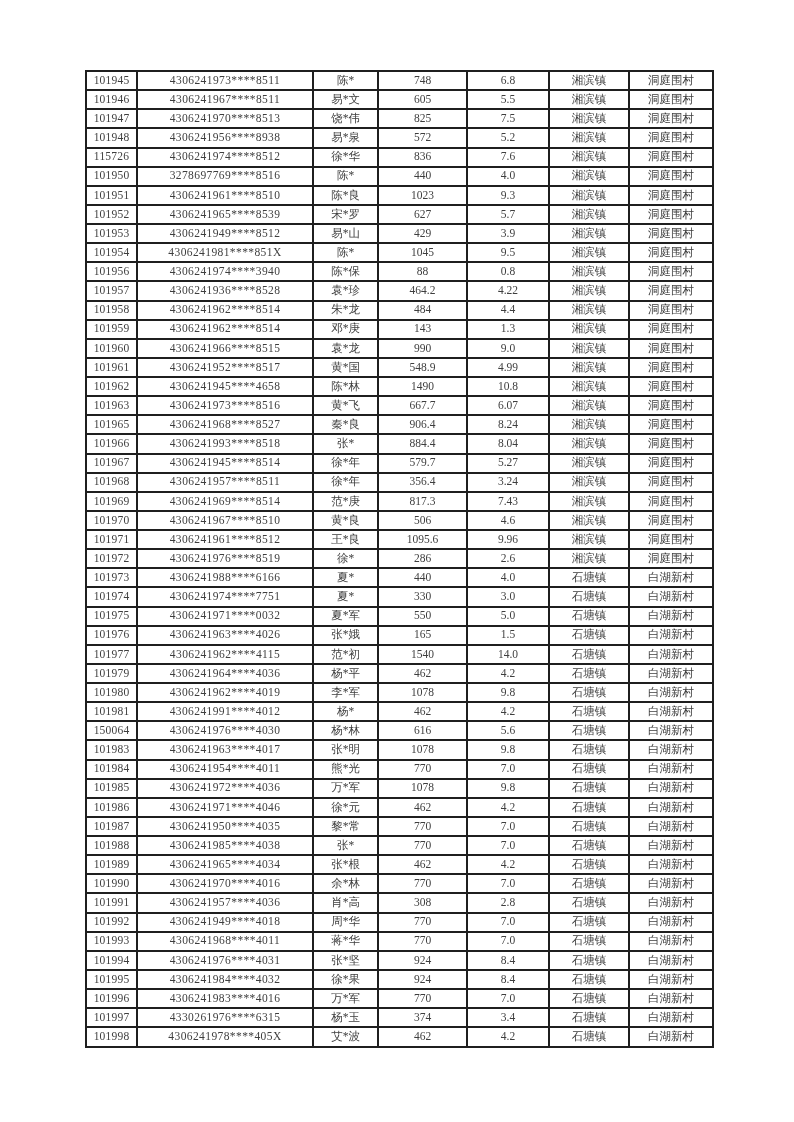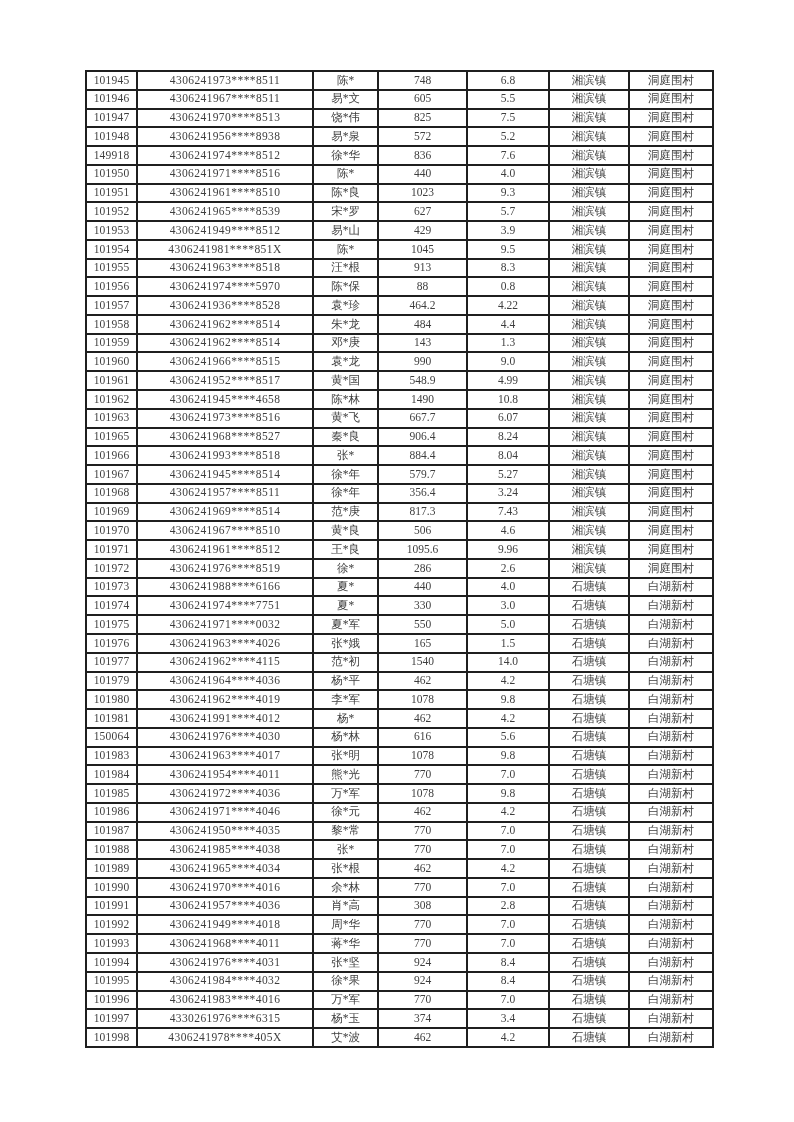--- a/index.html
+++ b/index.html
@@ -80,31 +80,31 @@
         <tr>
           <td class="c-serial">101948</td>
           <td class="c-idnum">4306241956****8938</td>
           <td class="c-name">易*泉</td>
           <td class="c-amount">572</td>
           <td class="c-area">5.2</td>
           <td class="c-town">湘滨镇</td>
           <td class="c-village">洞庭围村</td>
         </tr>
         <tr>
-          <td class="c-serial">149918</td>
+          <td class="c-serial">115726</td>
           <td class="c-idnum">4306241974****8512</td>
           <td class="c-name">徐*华</td>
           <td class="c-amount">836</td>
           <td class="c-area">7.6</td>
           <td class="c-town">湘滨镇</td>
           <td class="c-village">洞庭围村</td>
         </tr>
         <tr>
           <td class="c-serial">101950</td>
-          <td class="c-idnum">4306241971****8516</td>
+          <td class="c-idnum">3278697769****8516</td>
           <td class="c-name">陈*</td>
           <td class="c-amount">440</td>
           <td class="c-area">4.0</td>
           <td class="c-town">湘滨镇</td>
           <td class="c-village">洞庭围村</td>
         </tr>
         <tr>
           <td class="c-serial">101951</td>
           <td class="c-idnum">4306241961****8510</td>
           <td class="c-name">陈*良</td>
@@ -134,31 +134,22 @@
         <tr>
           <td class="c-serial">101954</td>
           <td class="c-idnum">4306241981****851X</td>
           <td class="c-name">陈*</td>
           <td class="c-amount">1045</td>
           <td class="c-area">9.5</td>
           <td class="c-town">湘滨镇</td>
           <td class="c-village">洞庭围村</td>
         </tr>
         <tr>
-          <td class="c-serial">101955</td>
-          <td class="c-idnum">4306241963****8518</td>
-          <td class="c-name">汪*根</td>
-          <td class="c-amount">913</td>
-          <td class="c-area">8.3</td>
-          <td class="c-town">湘滨镇</td>
-          <td class="c-village">洞庭围村</td>
-        </tr>
-        <tr>
           <td class="c-serial">101956</td>
-          <td class="c-idnum">4306241974****5970</td>
+          <td class="c-idnum">4306241974****3940</td>
           <td class="c-name">陈*保</td>
           <td class="c-amount">88</td>
           <td class="c-area">0.8</td>
           <td class="c-town">湘滨镇</td>
           <td class="c-village">洞庭围村</td>
         </tr>
         <tr>
           <td class="c-serial">101957</td>
           <td class="c-idnum">4306241936****8528</td>
           <td class="c-name">袁*珍</td>

